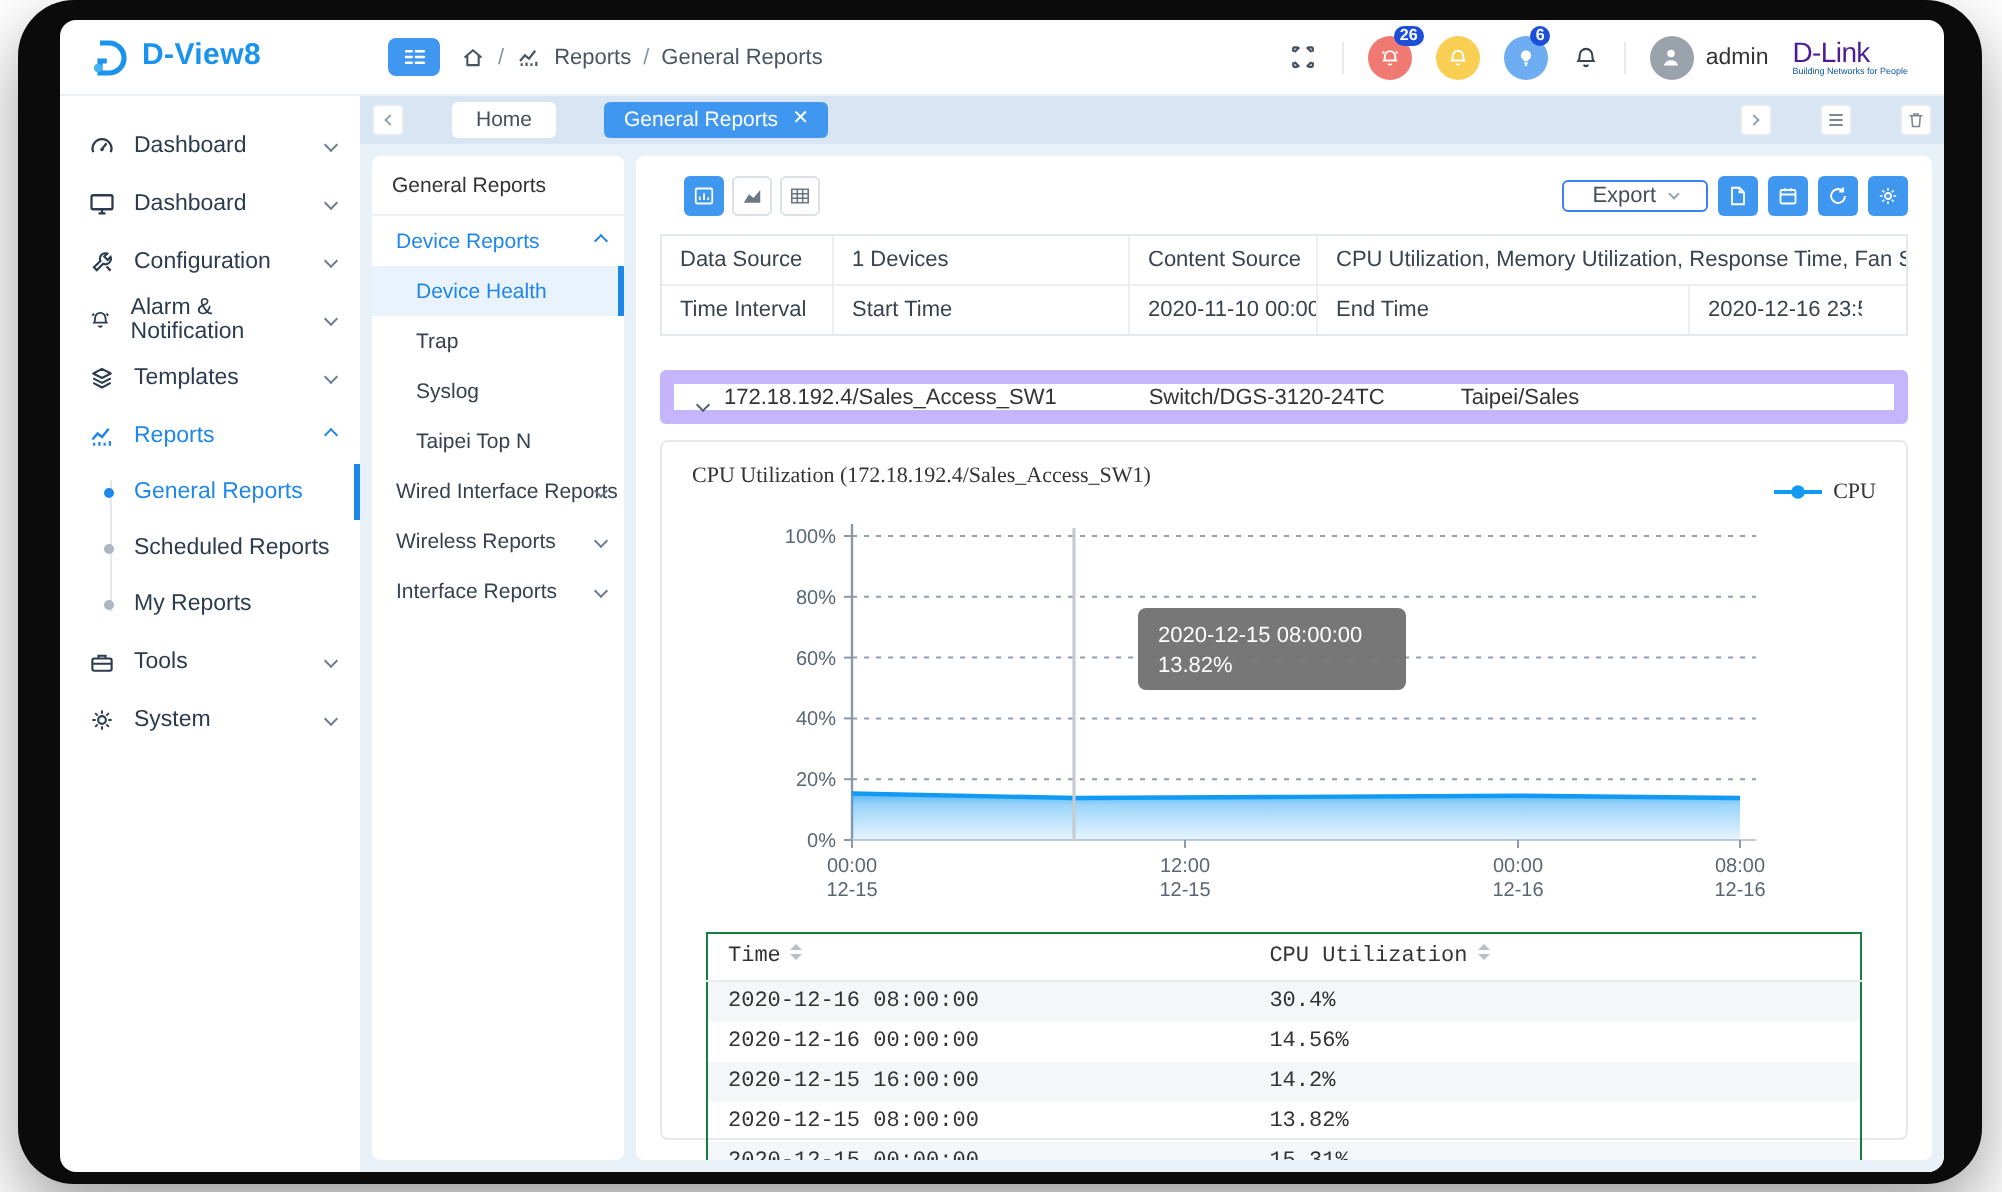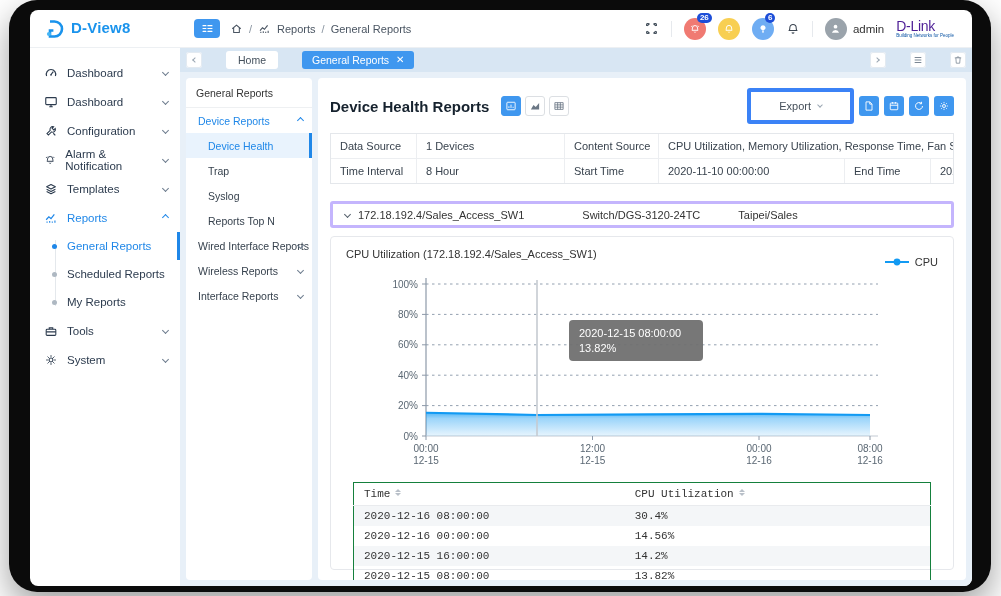--- a/index.html
+++ b/index.html
@@ -80,41 +80,41 @@
 
   .main-panel { flex:1; background:#fff; border-radius:4px; padding:10px 12px; min-width:0;
     display:flex; flex-direction:column; overflow:hidden; }
   .panel-header { display:flex; align-items:center; flex:0 0 auto; }
   .panel-title { font-size:15px; font-weight:bold; color:#16222e; }
   .view-group { display:flex; gap:4px; margin-left:12px; }
   .vbtn { width:20px; height:20px; border-radius:3px; display:flex; align-items:center; justify-content:center;
     border:1px solid #dcdfe3; background:#fff; color:#6b7785; }
   .vbtn.active { background:#3f97ef; border-color:#3f97ef; color:#fff; }
   .hdr-right { margin-left:auto; display:flex; align-items:center; gap:5px; }
-  .export-btn { height:36px; display:flex; align-items:center; gap:7px; border:4px solid #3b82f6;
-    border-radius:3px; padding:0 28px; font-size:11px; color:#454f5a; background:#fff; }
+  .export-btn { height:16px; display:flex; align-items:center; gap:7px; border:1px solid #3b82f6;
+    border-radius:3px; padding:0 14px; font-size:11px; color:#454f5a; background:#fff; }
   .abtn { width:20px; height:20px; border-radius:3px; background:#3f97ef; display:flex;
     align-items:center; justify-content:center; }
 
   .info-table { margin-top:9px; display:grid; grid-template-columns:86px 148px 94px 186px 86px 1fr;
     border:1px solid #e4e7eb; font-size:11px; color:#39434e; flex:0 0 auto; }
   .info-cell { padding:6px 9px; border-right:1px solid #ecEEf1; border-bottom:1px solid #ecEEf1;
     border-right-color:#eceef1; border-bottom-color:#eceef1; white-space:nowrap; overflow:hidden; }
   .info-cell.last { border-right:none; }
   .info-cell.span3 { grid-column:4 / 7; border-right:none; }
   .info-cell.bottom { border-bottom:none; }
 
-  .device-bar { margin-top:17px; border:3px solid #c4b5fd; border-radius:3px; height:27px;
-    display:flex; align-items:center; padding:0 12px; font-size:11px; color:#333; flex:0 0 auto; }
+  .device-bar { margin-top:17px; border:7px solid #c4b5fd; border-radius:3px; height:27px;
+    display:flex; align-items:flex-end; padding:0 12px; font-size:11px; color:#333; flex:0 0 auto; }
   .device-bar .chev { margin-right:8px; border-color:#55606c; }
-  .dev-model { margin-left:58px; } .dev-loc { margin-left:38px; }
+  .dev-model { margin-left:46px; } .dev-loc { margin-left:38px; }
 
   .chart-card { margin-top:8px; border:1px solid #e6e8ec; border-radius:4px; padding:11px 15px 10px;
     flex:1; display:flex; flex-direction:column; min-height:0; }
-  .chart-top { display:flex; align-items:flex-start; flex:0 0 auto; }
+  .chart-top { display:flex; align-items:flex-start; flex:0 0 auto;font-family:Liberation Serif, serif; }
   .chart-title { font-size:11px; color:#333; }
   .legend { margin-left:auto; display:flex; align-items:center; gap:5px; font-size:11px; color:#333; padding-top:8px; }
   .chart-wrap { flex:0 0 auto; }
 
   .data-table { width:calc(100% - 14px); margin:2px 7px 0; border:1px solid #15803d;
     border-collapse:collapse; font-size:11px; color:#333; flex:0 0 auto;font-family:Liberation Mono, monospace; }
   .data-table th { text-align:left; font-weight:normal; color:#333; padding:5px 10px;
     border-bottom:1px solid #e9ebee; }
   .data-table td { padding:4px 10px; }
   .data-table tbody tr:nth-child(odd) { background:#f4f6f8; }
@@ -331,39 +331,38 @@
             <div class="tree-item child active">
               <span>Device Health</span>
             </div>
             <div class="tree-item child">
               <span>Trap</span>
             </div>
             <div class="tree-item child">
               <span>Syslog</span>
             </div>
             <div class="tree-item child">
-              <span>Reports Top N</span>
+              <span>Taipei Top N</span>
             </div>
             <div class="tree-item">
               <span>Wired Interface Reports</span>
                 <span class="chev"></span>
             </div>
             <div class="tree-item">
               <span>Wireless Reports</span>
                 <span class="chev"></span>
             </div>
             <div class="tree-item">
               <span>Interface Reports</span>
                 <span class="chev"></span>
             </div>
           </div>
 
           <div class="main-panel">
             <div class="panel-header">
-              <span class="panel-title">Device Health Reports</span>
               <div class="view-group">
                 <div class="vbtn active">
                   <svg width="12" height="12" viewBox="0 0 16 16">
                     <rect x="2.5" y="3" width="11" height="10" rx="1" fill="none" stroke="currentColor" stroke-width="1.2"></rect>
                     <path d="M5.2 10.6V8.4M8 10.6V6.2M10.8 10.6V9" stroke="currentColor" stroke-width="1.2"></path>
                   </svg>
                 </div>
                 <div class="vbtn">
                   <svg width="12" height="12" viewBox="0 0 16 16">
                     <path d="M2.5 12.5 6 6.8l3 2.6 4.5-5.4v8.5z" fill="currentColor"></path>
@@ -406,21 +405,20 @@
                 </div>
               </div>
             </div>
 
             <div class="info-table">
               <div class="info-cell">Data Source</div>
               <div class="info-cell">1 Devices</div>
               <div class="info-cell">Content Source</div>
               <div class="info-cell span3">CPU Utilization, Memory Utilization, Response Time, Fan Speed, Temperature</div>
               <div class="info-cell bottom">Time Interval</div>
-              <div class="info-cell bottom">8 Hour</div>
               <div class="info-cell bottom">Start Time</div>
               <div class="info-cell bottom">2020-11-10 00:00:00</div>
               <div class="info-cell bottom">End Time</div>
               <div class="info-cell bottom last">2020-12-16 23:59:59</div>
             </div>
 
             <div class="device-bar">
               <span class="chev"></span>
               <span>172.18.192.4/Sales_Access_SW1</span>
               <span class="dev-model">Switch/DGS-3120-24TC</span>

